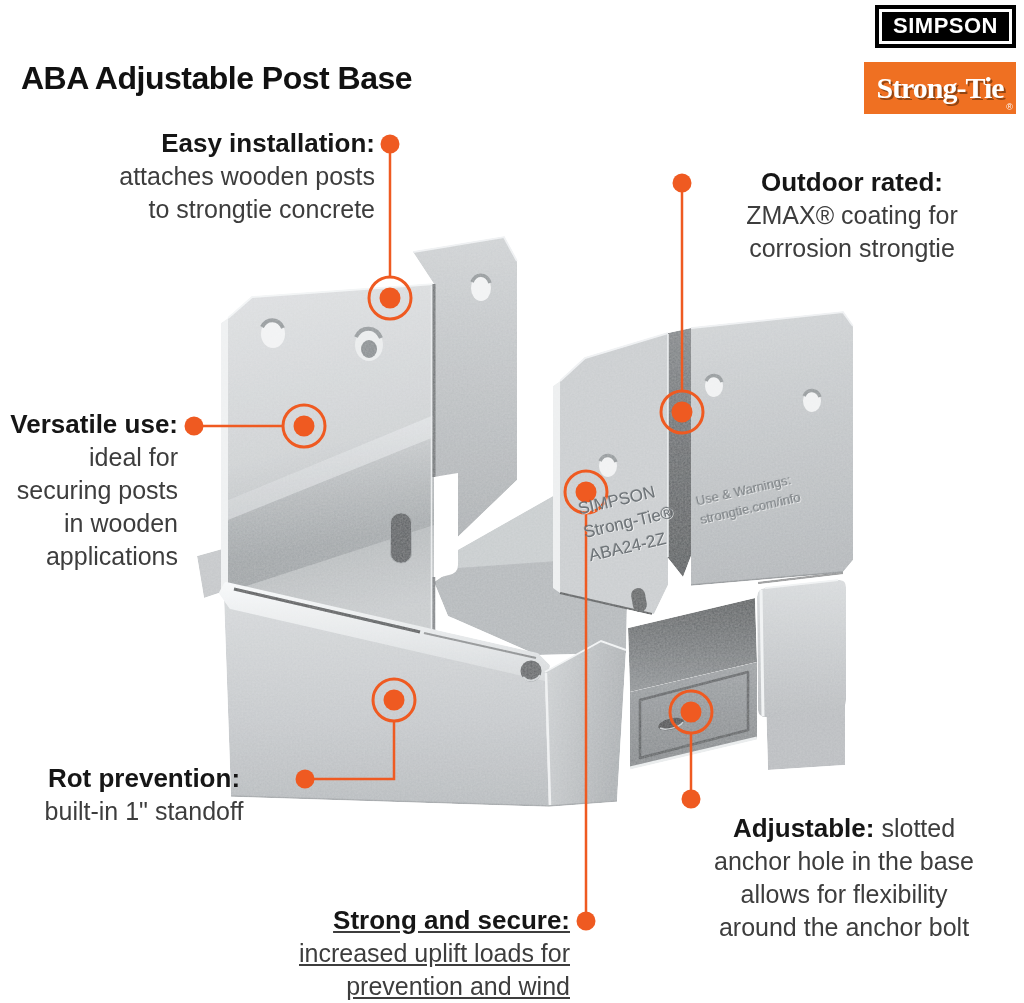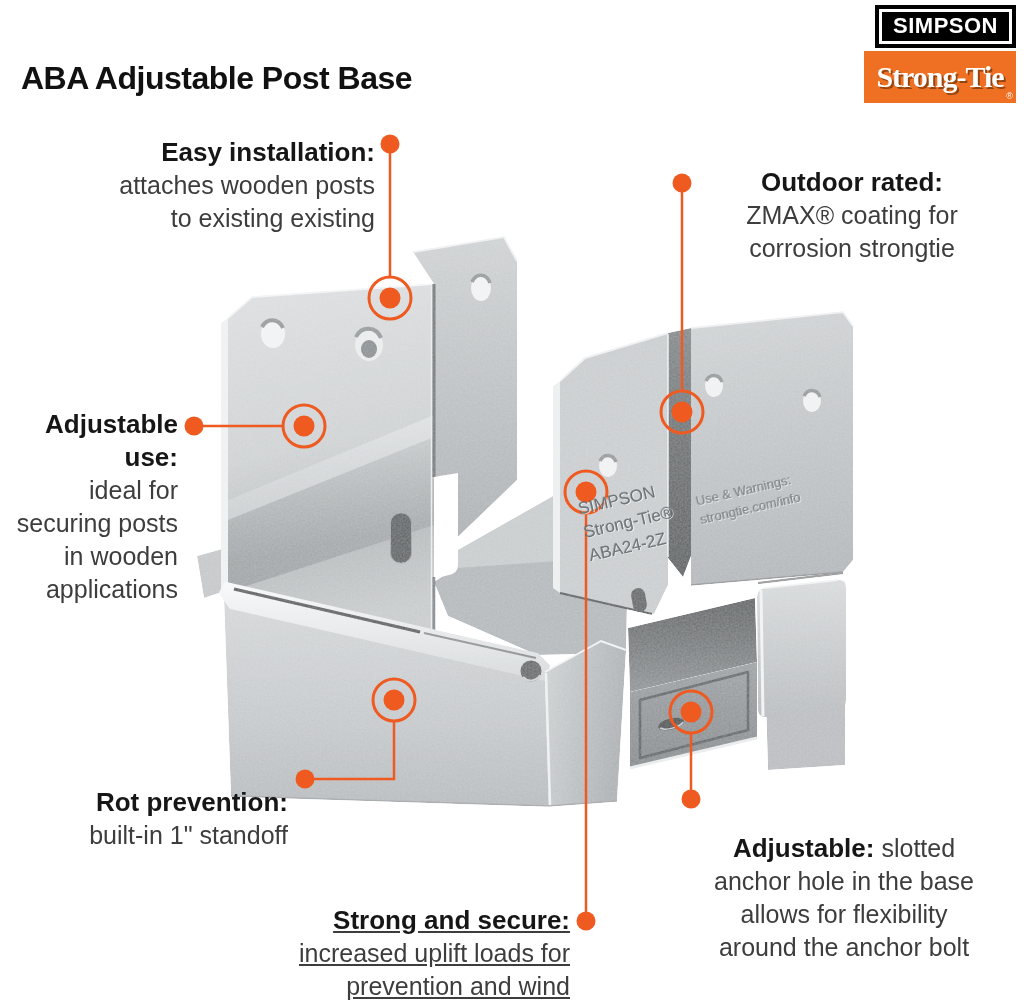--- a/index.html
+++ b/index.html
@@ -5,40 +5,40 @@
   html,body{margin:0;padding:0;background:#fff;}
   #page{position:relative;width:1024px;height:1003px;background:#ffffff;overflow:hidden;
         font-family:"Liberation Sans",sans-serif;}
   
   #page-title{position:absolute;left:21px;top:26px;font-size:32px;font-weight:bold;
               color:#111;letter-spacing:-0.5px;margin-top:34px;}
   #logo{position:absolute;right:8px;top:5px;width:152px;}
   #logo-top{background:#000;padding:4px;width:133px;margin-left:11px;}
   #logo-top-inner{border:3px solid #fff;color:#fff;font-weight:bold;font-size:22px;
                   letter-spacing:0.5px;text-align:center;padding:1px 0 2px 0;}
-  #logo-bottom{position:relative;margin-top:3px;background:#EF7022;height:52px;width:152px;
+  #logo-bottom{position:relative;margin-top:14px;background:#EF7022;height:52px;width:152px;
                display:flex;align-items:center;justify-content:center;}
   #logo-bottom-text{font-family:"Liberation Serif",serif;font-weight:bold;font-size:30px;
                     color:#fff;text-shadow:2px 2px 0 rgba(70,35,5,0.55);letter-spacing:-1px;}
   #logo-reg{position:absolute;right:3px;bottom:2px;color:#fff;font-size:9px;font-family:"Liberation Sans",sans-serif;}
   
   #art{position:absolute;left:0;top:0;z-index:1;}
   .stamp{position:absolute;z-index:2;color:#6e7478;
          text-shadow:0.7px 0.7px 0 rgba(255,255,255,0.75), -0.5px -0.5px 0 rgba(40,44,46,0.25);}
   #stamp-left{left:576px;top:498px;font-size:17px;line-height:24px;transform:rotate(-13deg);transform-origin:left top;}
   #stamp-right{left:694px;top:492px;font-size:13px;line-height:19px;transform:rotate(-13deg);transform-origin:left top;color:#7b8084;}
   
   .callout{position:absolute;z-index:3;font-size:25px;line-height:33px;color:#3d3d3d;text-align:center;}
   .callout .t{font-weight:bold;color:#161616;font-size:26px;}
   .r{text-align:right;}
-  #co-easy{left:75px;top:136px;width:300px;}
+  #co-easy{left:75px;top:127px;width:300px;}
   #co-outdoor{left:702px;top:166px;width:300px;}
   #co-versatile{left:0px;top:408px;width:178px;}
-  #co-rot{left:0px;top:786px;width:288px;}
-  #co-adjust{left:713px;top:832px;width:262px;}
+  #co-rot{left:0px;top:762px;width:288px;text-align:center;}
+  #co-adjust{left:713px;top:812px;width:262px;}
   #co-strong{left:270px;top:904px;width:300px;text-decoration:underline;}
 </style>
 </head>
 <body>
 
 <div id="page">
 
   <div id="page-title">ABA Adjustable Post Base</div>
 
   <div id="logo">
@@ -244,31 +244,31 @@
     <div>ABA24-2Z</div>
   </div>
   <div class="stamp" id="stamp-right">
     <div>Use &amp; Warnings:</div>
     <div>strongtie.com/info</div>
   </div>
 
   <div class="callout r" id="co-easy">
     <div class="t">Easy installation:</div>
     <div>attaches wooden posts</div>
-    <div>to existing existing</div>
+    <div>to strongtie concrete</div>
   </div>
 
   <div class="callout" id="co-outdoor">
     <div class="t">Outdoor rated:</div>
     <div>ZMAX® coating for</div>
     <div>corrosion strongtie</div>
   </div>
 
   <div class="callout r" id="co-versatile">
-    <div class="t">Adjustable use:</div>
+    <div class="t">Versatile use:</div>
     <div>ideal for</div>
     <div>securing posts</div>
     <div>in wooden</div>
     <div>applications</div>
   </div>
 
   <div class="callout r" id="co-rot">
     <div class="t">Rot prevention:</div>
     <div>built-in 1" standoff</div>
   </div>

